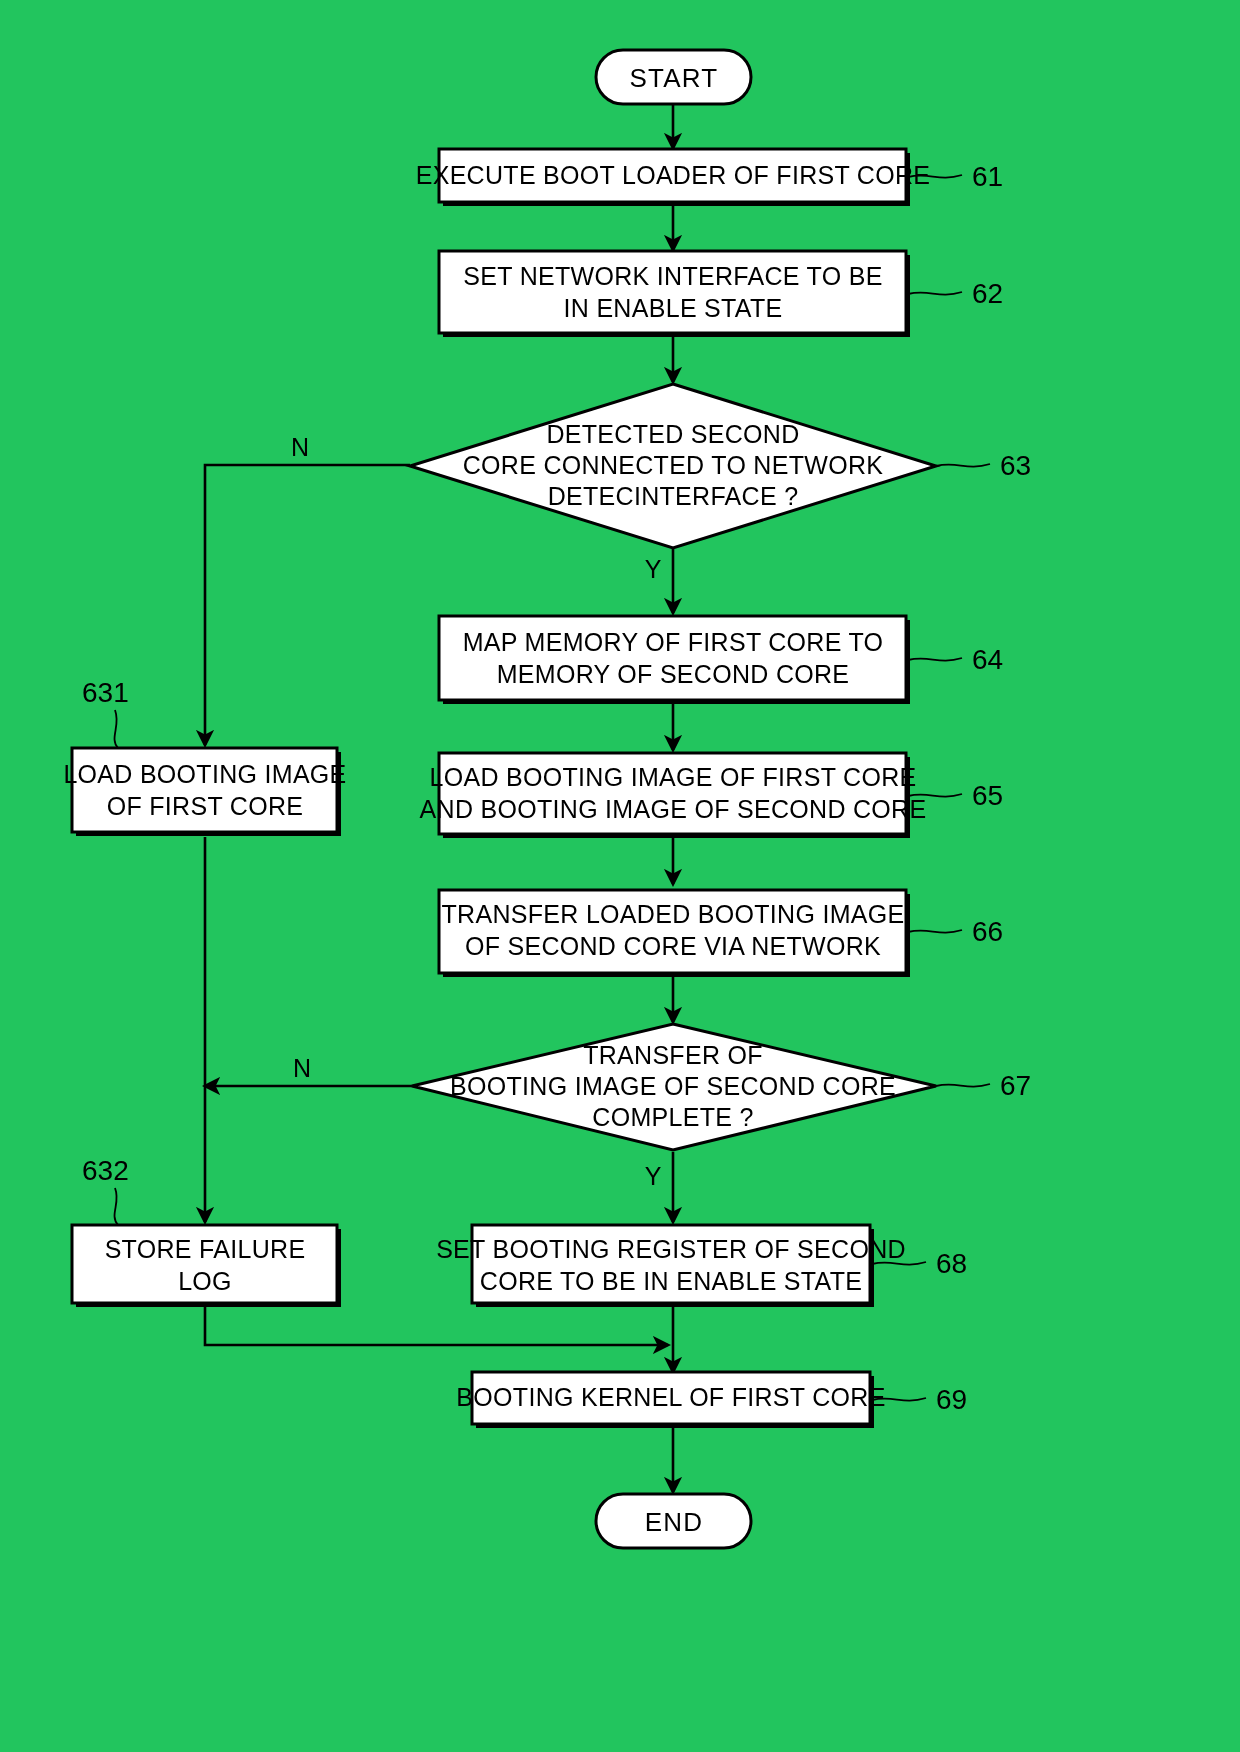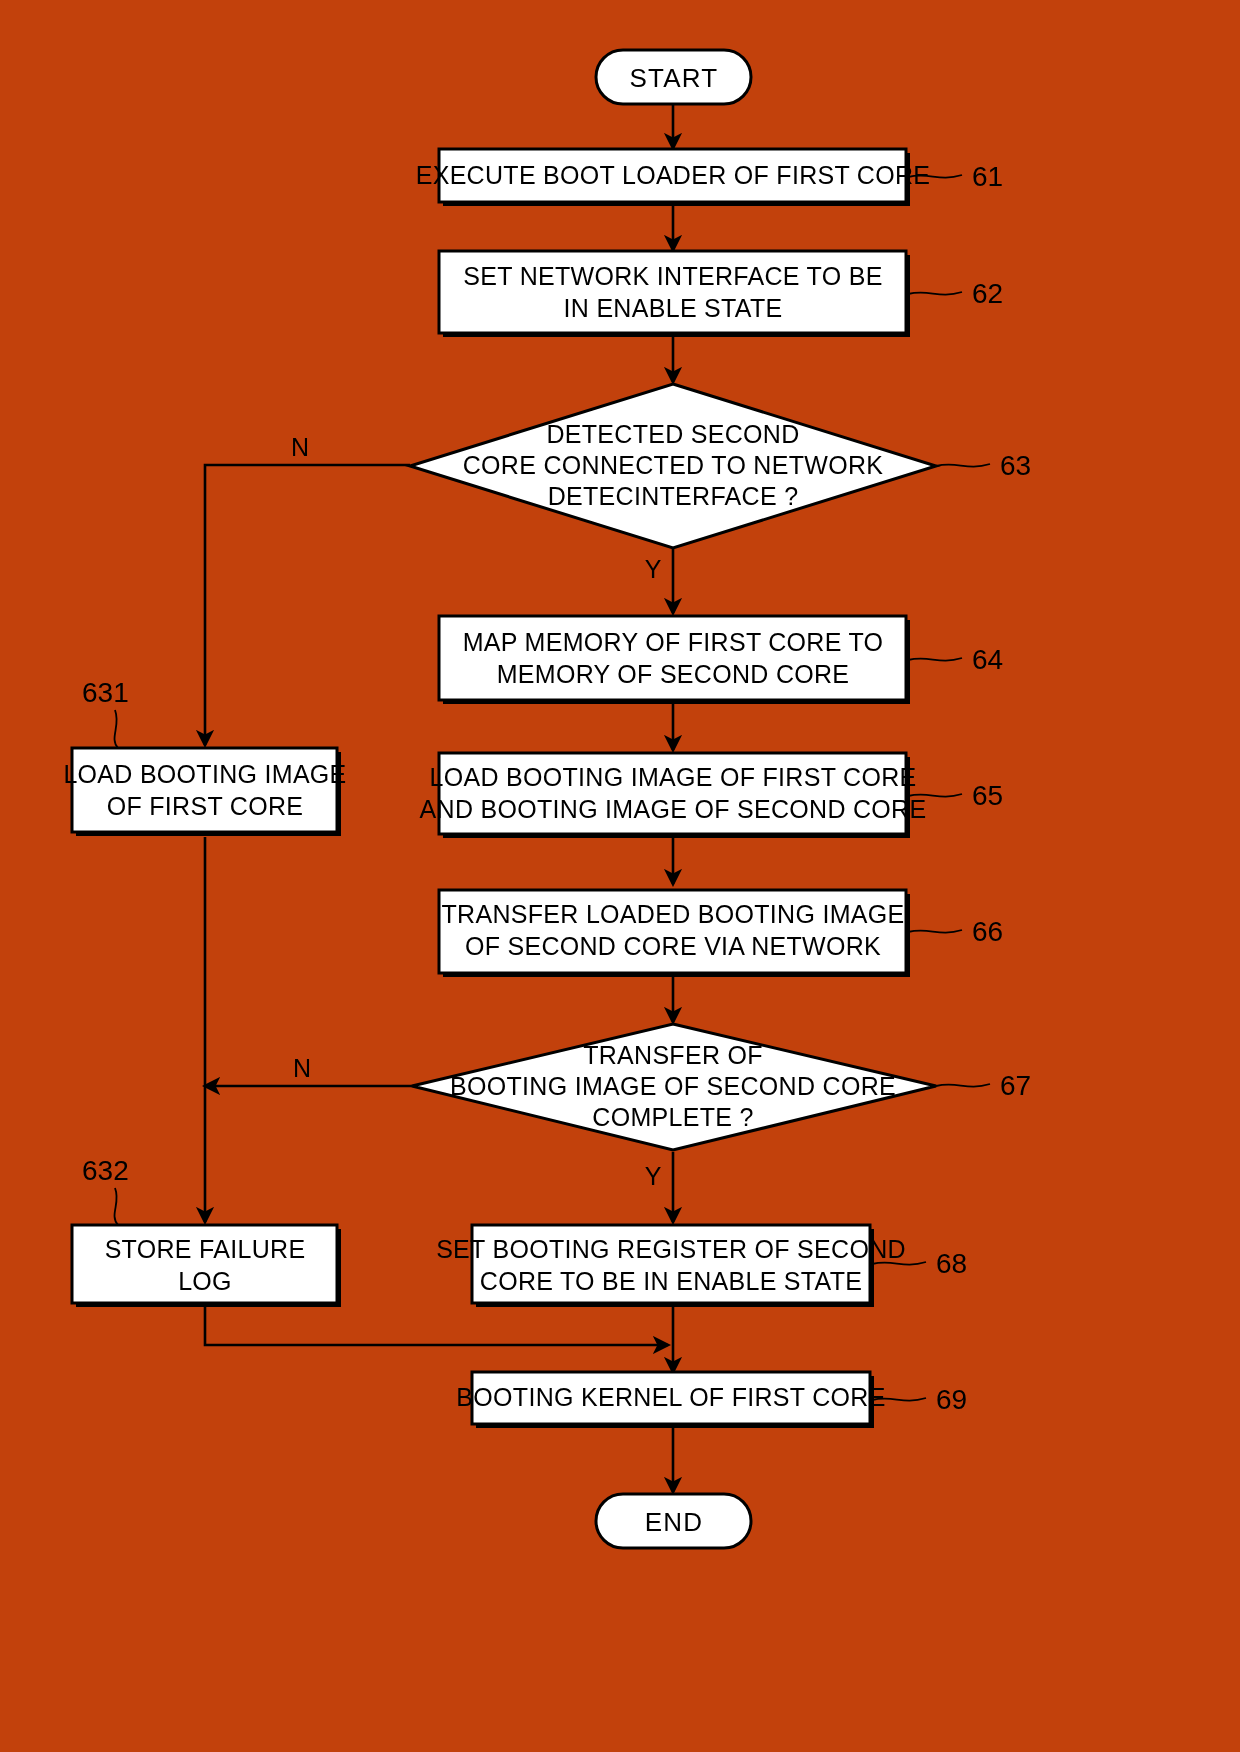--- a/index.html
+++ b/index.html
@@ -10,21 +10,21 @@
   body {
     width: 1240px;
     height: 1752px;
     font-family: "Liberation Sans", sans-serif;
     overflow: hidden;
   }
   #figure {
     position: relative;
     width: 1240px;
     height: 1752px;
-    background: #c2410c;
+    background: #22c55e;
   }
   svg#flow {
     position: absolute;
     top: 0;
     left: 0;
     width: 1240px;
     height: 1752px;
   }
   .node-shape {
     fill: #ffffff;

